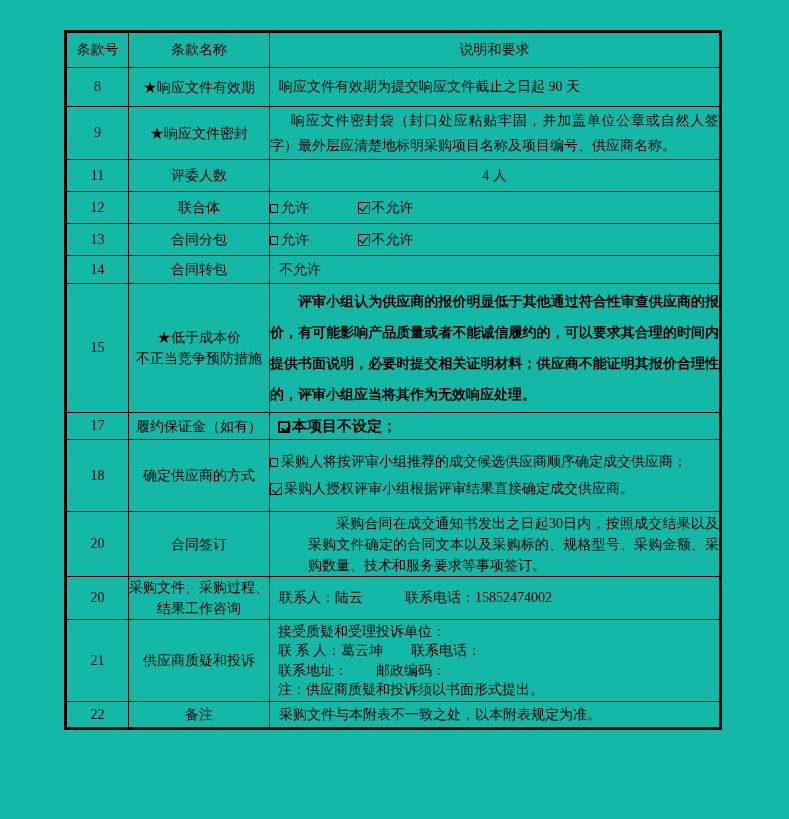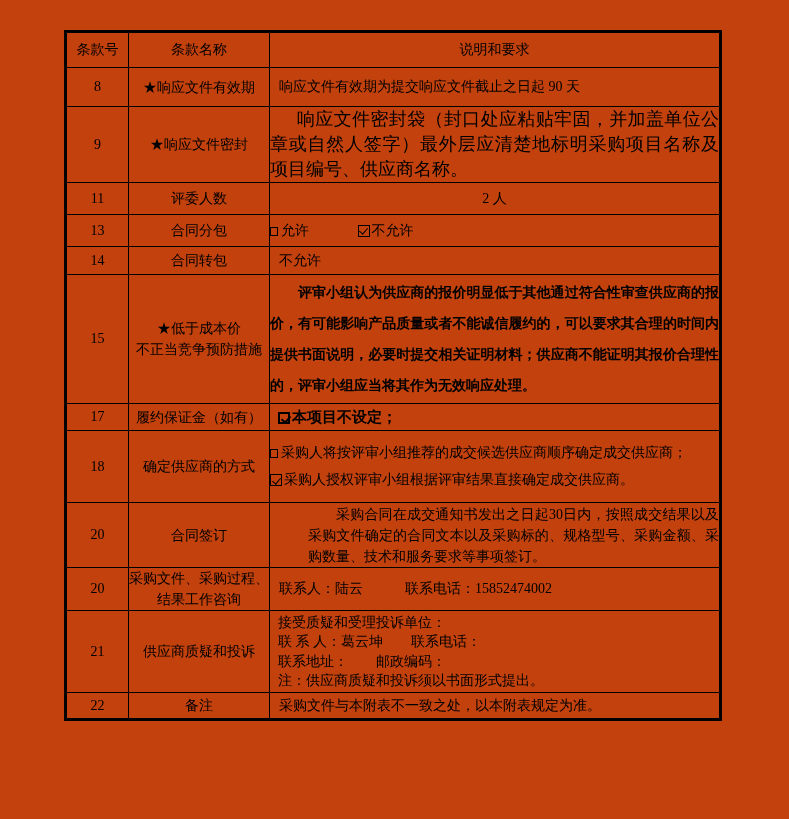--- a/index.html
+++ b/index.html
@@ -6,21 +6,21 @@
   html, body { margin: 0; padding: 0; }
   body {
     width: 789px; height: 819px;
     background: #ffffff;
     font-family: "Liberation Serif", "DejaVu Serif", serif;
     color: #000;
   }
   .page {
     position: relative;
     width: 789px; height: 819px;
-    background: #c2410c;
+    background: #14b8a6;
     overflow: hidden;
   }
   table.clauses {
     position: absolute;
     left: 64px; top: 30px;
     width: 655px;
     border-collapse: collapse;
     table-layout: fixed;
     border: 3px solid #000;
   }
@@ -32,21 +32,21 @@
     overflow: hidden;
   }
   .c-head { text-align: center; font-size: 14px; }
   .c-no   { text-align: center; font-size: 15px; }
   .c-name { text-align: center; line-height: 21px; padding: 0 3px; }
   .c-desc { text-align: left; padding: 2px 5px; }
   .pl     { padding-left: 9px; }
   .center { text-align: center; }
   .para {
     text-align: justify;
-    font-size: 18px;
+    font-size: 14px;
   }
   .p9  { text-indent: 1.5em; line-height: 25px; }
   .p15 { text-indent: 2em;   line-height: 31px; font-size: 14px; font-weight: bold; }
   .p19 { text-indent: 2em;   line-height: 21px; font-size: 14px; margin-left: 38px; }
   .opt { margin-right: 45px; white-space: nowrap; }
   .opt-line { line-height: 20px; margin: 7px 0; white-space: nowrap; }
   .line21 { line-height: 19.5px; padding-left: 8px; white-space: nowrap; }
   .bold-line { font-weight: bold; font-size: 15px; padding-left: 8px; white-space: nowrap; }
   
   .cb {
@@ -108,24 +108,32 @@
       <td class="c-desc">
         <div class="para p9">响应文件密封袋（封口处应粘贴牢固，并加盖单位公章或自然人签字）最外层应清楚地标明采购项目名称及项目编号、供应商名称。</div>
       </td>
     </tr>
 
 
     <tr style="height:32px">
       <td class="c-no">11</td>
       <td class="c-name">评委人数</td>
       <td class="c-desc center">
-        <span>2 人</span>
-      </td>
-    </tr>
-
+        <span>4 人</span>
+      </td>
+    </tr>
+
+    <tr style="height:32px">
+      <td class="c-no">12</td>
+      <td class="c-name">联合体</td>
+      <td class="c-desc pl">
+        <span class="opt"><span class="cb"></span><span>允许</span></span>
+        <span class="opt"><span class="cb-checked"></span><span>不允许</span></span>
+      </td>
+    </tr>
 
     <tr style="height:32px">
       <td class="c-no">13</td>
       <td class="c-name">合同分包</td>
       <td class="c-desc pl">
         <span class="opt"><span class="cb"></span><span>允许</span></span>
         <span class="opt"><span class="cb-checked"></span><span>不允许</span></span>
       </td>
     </tr>
 

